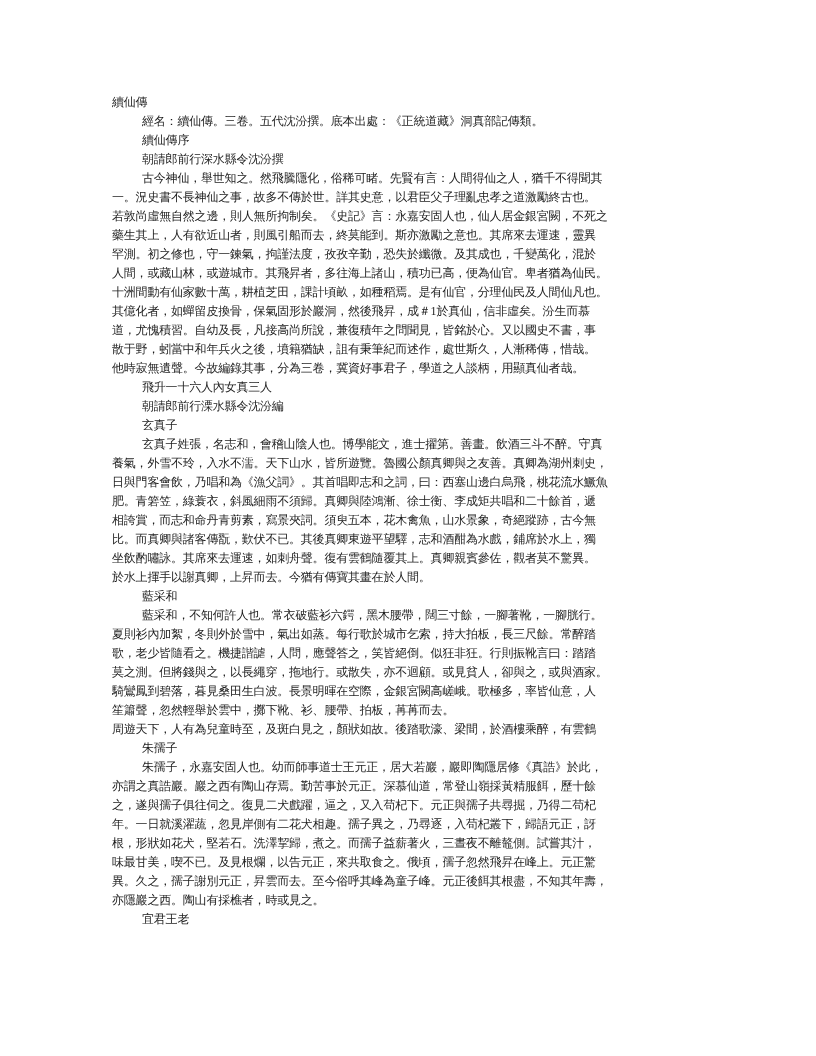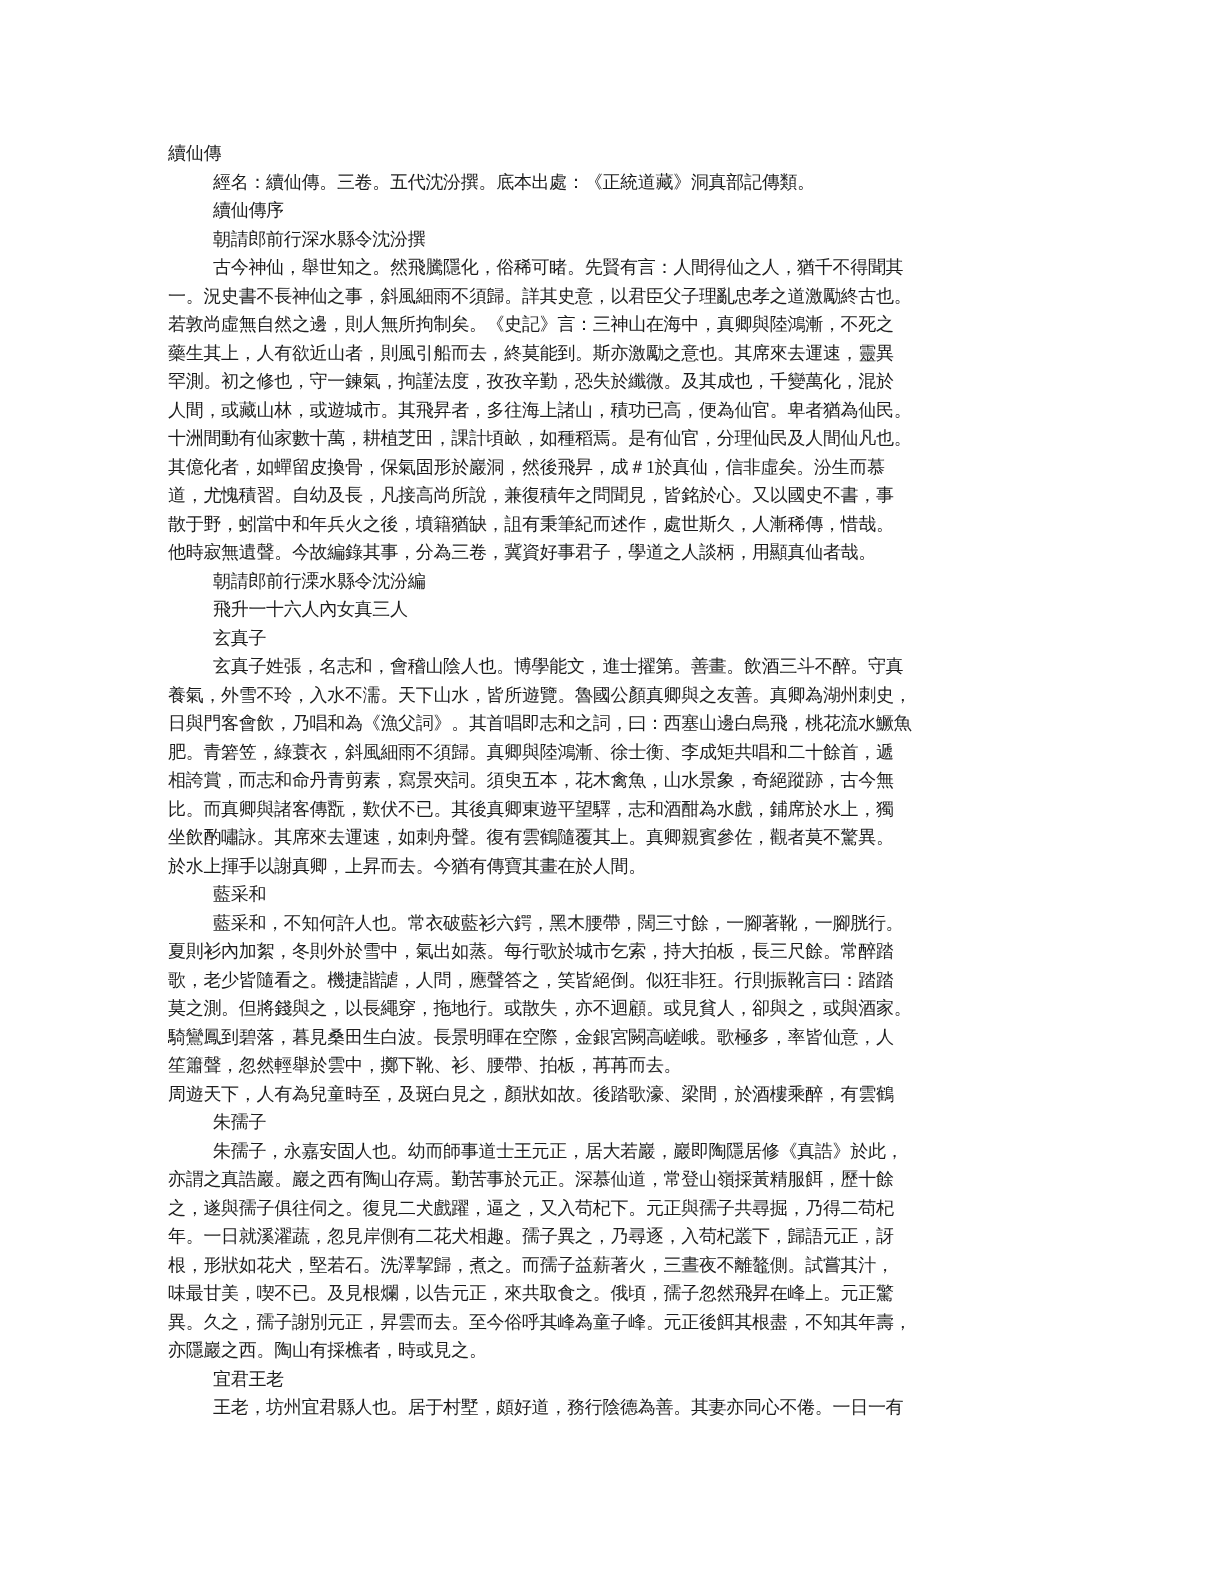--- a/index.html
+++ b/index.html
@@ -37,32 +37,32 @@
 </head>
 <body>
 
 <div class="page">
   <div class="text-block">
       <div class="line">續仙傳</div>
       <div class="line indent">經名：續仙傳。三卷。五代沈汾撰。底本出處：《正統道藏》洞真部記傳類。</div>
       <div class="line indent">續仙傳序</div>
       <div class="line indent">朝請郎前行深水縣令沈汾撰</div>
       <div class="line indent">古今神仙，舉世知之。然飛騰隱化，俗稀可睹。先賢有言：人間得仙之人，猶千不得聞其</div>
-      <div class="line">一。況史書不長神仙之事，斜風細雨不須歸。詳其史意，以君臣父子理亂忠孝之道激勵終古也。</div>
-      <div class="line">若敦尚虛無自然之邊，則人無所拘制矣。《史記》言：三神山在海中，真卿與陸鴻漸，不死之</div>
+      <div class="line">一。況史書不長神仙之事，故多不傳於世。詳其史意，以君臣父子理亂忠孝之道激勵終古也。</div>
+      <div class="line">若敦尚虛無自然之邊，則人無所拘制矣。《史記》言：永嘉安固人也，仙人居金銀宮闕，不死之</div>
       <div class="line">藥生其上，人有欲近山者，則風引船而去，終莫能到。斯亦激勵之意也。其席來去運速，靈異</div>
       <div class="line">罕測。初之修也，守一鍊氣，拘謹法度，孜孜辛勤，恐失於纖微。及其成也，千變萬化，混於</div>
       <div class="line">人間，或藏山林，或遊城市。其飛昇者，多往海上諸山，積功已高，便為仙官。卑者猶為仙民。</div>
       <div class="line">十洲間動有仙家數十萬，耕植芝田，課計頃畝，如種稻焉。是有仙官，分理仙民及人間仙凡也。</div>
       <div class="line">其億化者，如蟬留皮換骨，保氣固形於巖洞，然後飛昇，成＃1於真仙，信非虛矣。汾生而慕</div>
       <div class="line">道，尤愧積習。自幼及長，凡接高尚所說，兼復積年之問聞見，皆銘於心。又以國史不書，事</div>
       <div class="line">散于野，蚓當中和年兵火之後，墳籍猶缺，詛有秉筆紀而述作，處世斯久，人漸稀傳，惜哉。</div>
       <div class="line">他時寂無遺聲。今故編錄其事，分為三卷，冀資好事君子，學道之人談柄，用顯真仙者哉。</div>
+      <div class="line indent">飛升一十六人內女真三人</div>
       <div class="line indent">朝請郎前行溧水縣令沈汾編</div>
-      <div class="line indent">飛升一十六人內女真三人</div>
       <div class="line indent">玄真子</div>
       <div class="line indent">玄真子姓張，名志和，會稽山陰人也。博學能文，進士擢第。善畫。飲酒三斗不醉。守真</div>
       <div class="line">養氣，外雪不玲，入水不濡。天下山水，皆所遊覽。魯國公顏真卿與之友善。真卿為湖州刺史，</div>
       <div class="line">日與門客會飲，乃唱和為《漁父詞》。其首唱即志和之詞，曰：西塞山邊白烏飛，桃花流水鱖魚</div>
       <div class="line">肥。青箬笠，綠蓑衣，斜風細雨不須歸。真卿與陸鴻漸、徐士衡、李成矩共唱和二十餘首，遞</div>
       <div class="line">相誇賞，而志和命丹青剪素，寫景夾詞。須臾五本，花木禽魚，山水景象，奇絕蹤跡，古今無</div>
       <div class="line">比。而真卿與諸客傳翫，歎伏不已。其後真卿東遊平望驛，志和酒酣為水戲，鋪席於水上，獨</div>
       <div class="line">坐飲酌嘯詠。其席來去運速，如刺舟聲。復有雲鶴隨覆其上。真卿親賓參佐，觀者莫不驚異。</div>
       <div class="line">於水上揮手以謝真卿，上昇而去。今猶有傳寶其畫在於人間。</div>
       <div class="line indent">藍采和</div>
@@ -76,15 +76,14 @@
       <div class="line indent">朱孺子</div>
       <div class="line indent">朱孺子，永嘉安固人也。幼而師事道士王元正，居大若巖，巖即陶隱居修《真誥》於此，</div>
       <div class="line">亦謂之真誥巖。巖之西有陶山存焉。勤苦事於元正。深慕仙道，常登山嶺採黃精服餌，歷十餘</div>
       <div class="line">之，遂與孺子俱往伺之。復見二犬戲躍，逼之，又入苟杞下。元正與孺子共尋掘，乃得二苟杞</div>
       <div class="line">年。一日就溪濯蔬，忽見岸側有二花犬相趣。孺子異之，乃尋逐，入苟杞叢下，歸語元正，訝</div>
       <div class="line">根，形狀如花犬，堅若石。洗澤挈歸，煮之。而孺子益薪著火，三晝夜不離鼇側。試嘗其汁，</div>
       <div class="line">味最甘美，喫不已。及見根爛，以告元正，來共取食之。俄頃，孺子忽然飛昇在峰上。元正驚</div>
       <div class="line">異。久之，孺子謝別元正，昇雲而去。至今俗呼其峰為童子峰。元正後餌其根盡，不知其年壽，</div>
       <div class="line">亦隱巖之西。陶山有採樵者，時或見之。</div>
       <div class="line indent">宜君王老</div>
-      <div class="line indent">王老，坊州宜君縣人也。居于村墅，頗好道，務行陰德為善。其妻亦同心不倦。一日一有</div>
     </div>
 </div>
 
 </body></html>

